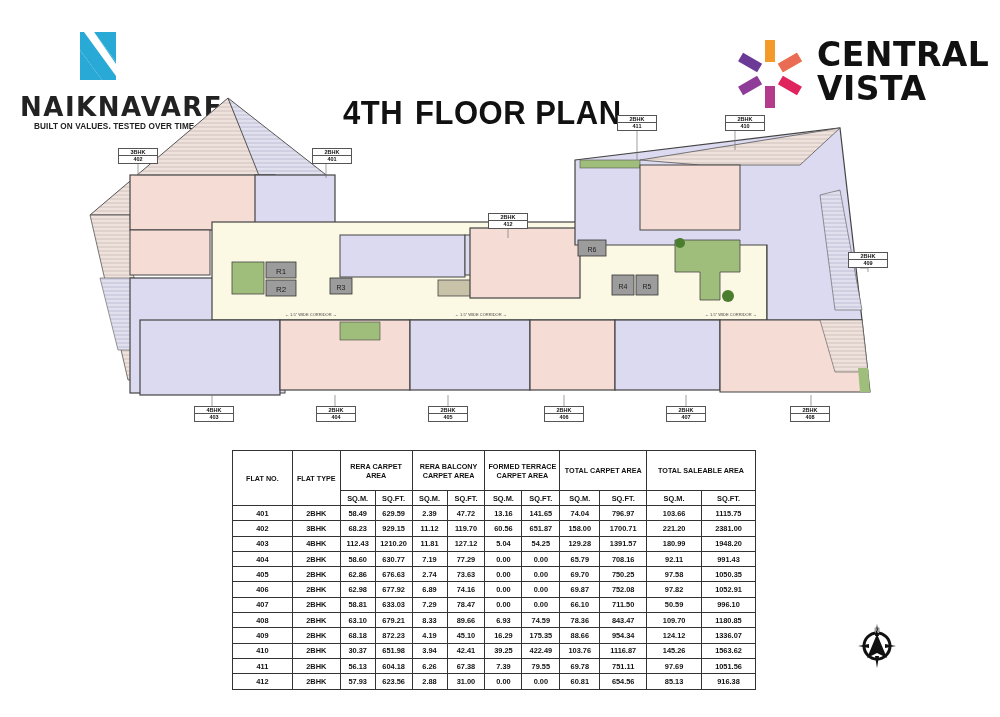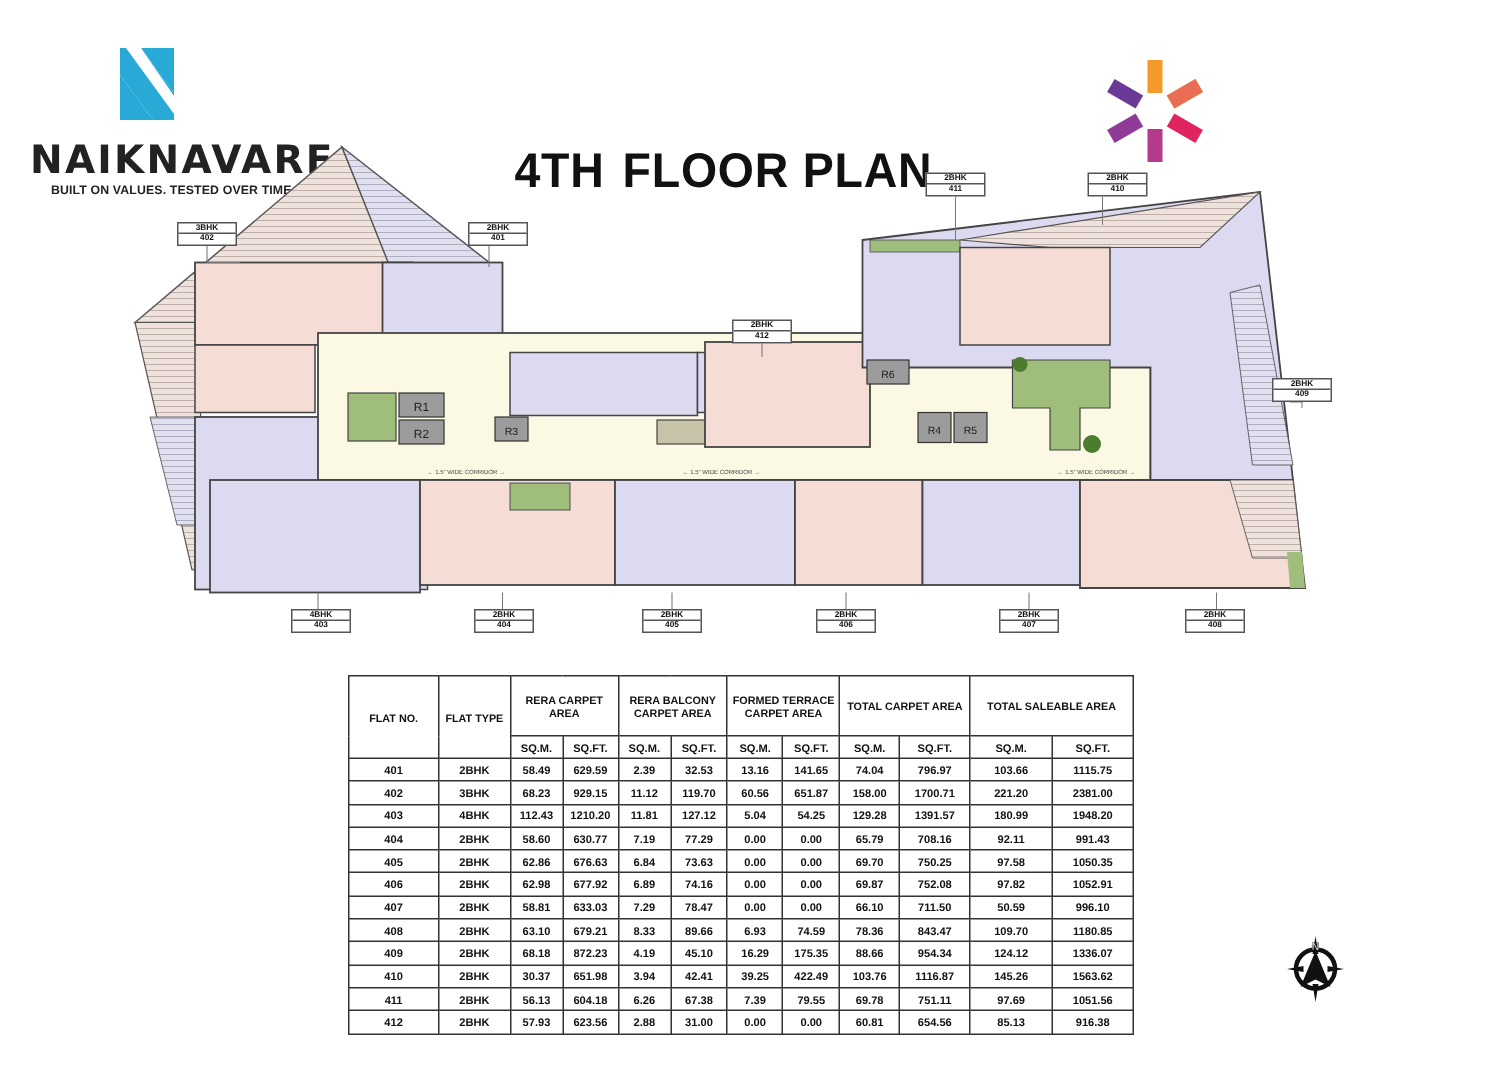--- a/index.html
+++ b/index.html
@@ -51,20 +51,24 @@
 <div class="logo-right">
   <svg class="star" viewBox="0 0 72 72">
     <rect x="30" y="2" width="10" height="22" fill="#f39a2b"></rect>
     <rect x="30" y="2" width="10" height="22" fill="#f39a2b" transform="rotate(60 35 36)"></rect>
     <rect x="30" y="2" width="10" height="22" fill="#ea6c54" transform="rotate(60 35 36)"></rect>
     <rect x="30" y="2" width="10" height="22" fill="#e0245e" transform="rotate(120 35 36)"></rect>
     <rect x="30" y="2" width="10" height="22" fill="#b43a8c" transform="rotate(180 35 36)"></rect>
     <rect x="30" y="2" width="10" height="22" fill="#8e3c98" transform="rotate(240 35 36)"></rect>
     <rect x="30" y="2" width="10" height="22" fill="#6b3a96" transform="rotate(300 35 36)"></rect>
   </svg>
+  <div class="name">
+    <div>CENTRAL</div>
+    <div>VISTA</div>
+  </div>
 </div>
 
 <div class="page-title">
   <span>4TH</span><span class="gap"></span><span>FLOOR PLAN</span>
 </div>
 
 <svg class="plan" viewBox="0 0 1000 440">
   <defs>
     <pattern id="hatch" width="4" height="4" patternUnits="userSpaceOnUse">
       <rect width="4" height="4" fill="#efe2dc"></rect>
@@ -241,21 +245,21 @@
         <th>SQ.FT.</th>
     </tr>
   </thead>
   <tbody id="table-body">
       <tr>
         <td>401</td>
         <td>2BHK</td>
         <td>58.49</td>
         <td>629.59</td>
         <td>2.39</td>
-        <td>32.53</td>
+        <td>47.72</td>
         <td>13.16</td>
         <td>141.65</td>
         <td>74.04</td>
         <td>796.97</td>
         <td>103.66</td>
         <td>1115.75</td>
       </tr>
       <tr>
         <td>402</td>
         <td>3BHK</td>
@@ -296,21 +300,21 @@
         <td>65.79</td>
         <td>708.16</td>
         <td>92.11</td>
         <td>991.43</td>
       </tr>
       <tr>
         <td>405</td>
         <td>2BHK</td>
         <td>62.86</td>
         <td>676.63</td>
-        <td>6.84</td>
+        <td>2.74</td>
         <td>73.63</td>
         <td>0.00</td>
         <td>0.00</td>
         <td>69.70</td>
         <td>750.25</td>
         <td>97.58</td>
         <td>1050.35</td>
       </tr>
       <tr>
         <td>406</td>

